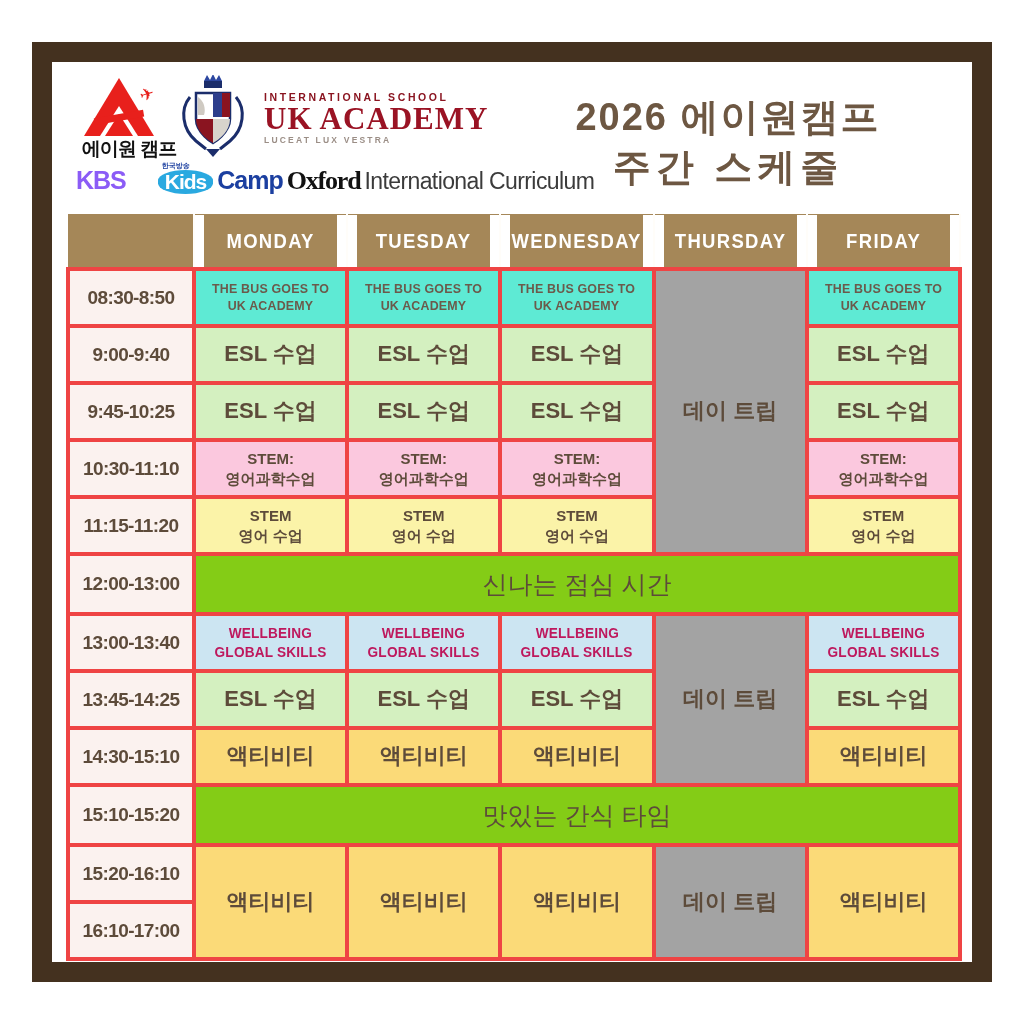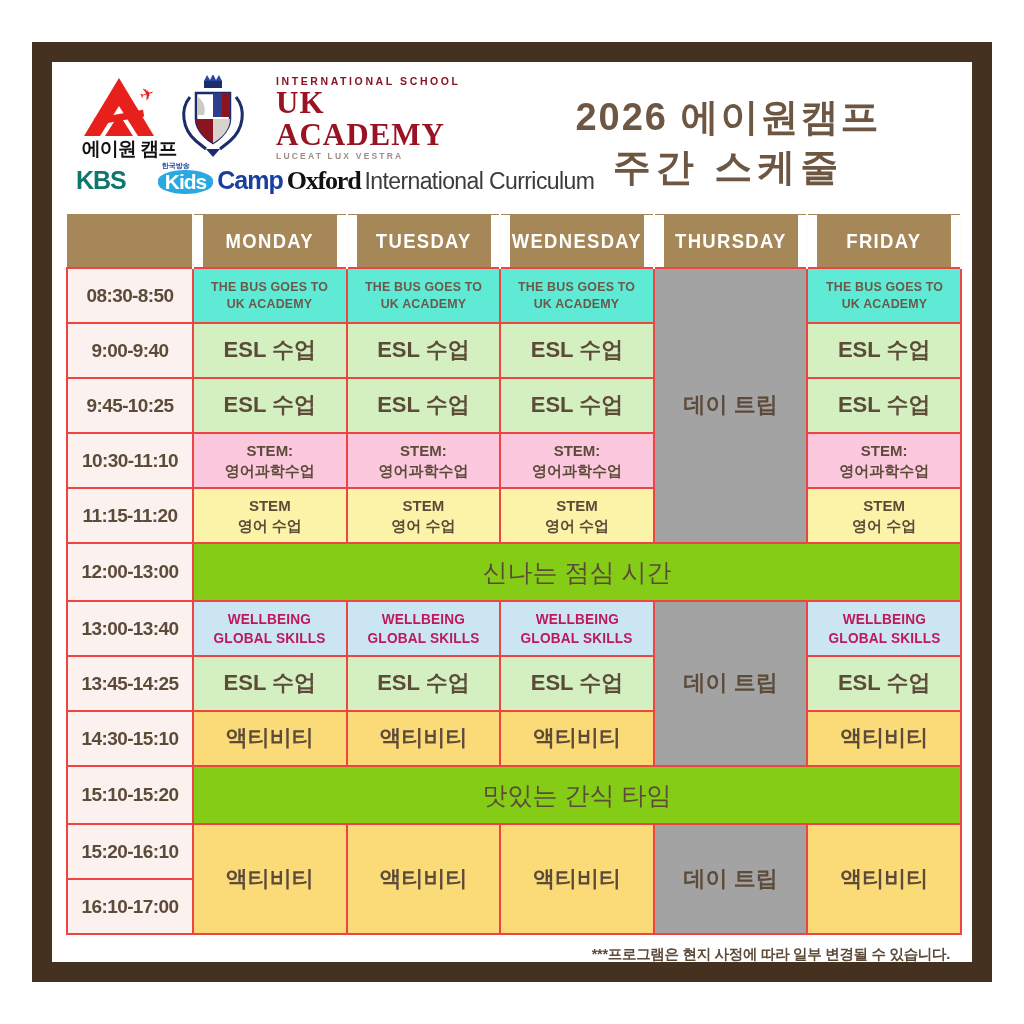--- a/index.html
+++ b/index.html
@@ -50,47 +50,47 @@
   }
   .a1bar{position:absolute;left:20px;top:38px;width:50px;height:7px;background:#e8201c;transform:rotate(-10deg);}
   .a1plane{position:absolute;left:66px;top:8px;color:#e8201c;font-size:17px;transform:rotate(-18deg);}
   .a1text{
     position:absolute;left:0px;top:60px;width:110px;text-align:center;
     font-size:19px;font-weight:bold;color:#111;letter-spacing:-1px;
   }
   
   .crest{width:74px;height:86px;position:relative;flex:0 0 74px;}
   .crest svg{display:block;}
-  .ukblock{flex:1;padding-left:4px;margin-left:12px;}
+  .ukblock{flex:1;padding-left:4px;}
   .uk-top{font-size:10.5px;letter-spacing:2.6px;color:#8a1420;font-weight:bold;white-space:nowrap;}
   .uk-main{font-size:31px;letter-spacing:1px;color:#9a1324;font-weight:bold;line-height:1.02;font-family:"Liberation Serif","DejaVu Serif",serif;}
   .uk-sub{font-size:8.5px;letter-spacing:2.2px;color:#9b8e86;font-weight:bold;white-space:nowrap;}
   .logo-row2{display:flex;align-items:baseline;gap:4px;margin-top:6px;padding-left:2px;white-space:nowrap;}
-  .kbs{font-size:25px;font-weight:bold;color:#0f766e;letter-spacing:-1px;font-family:"Liberation Sans",sans-serif;text-align:center;}
+  .kbs{font-size:25px;font-weight:bold;color:#8b5cf6;letter-spacing:-1px;font-family:"Liberation Sans",sans-serif;text-align:center;}
   .kids{
     font-size:21px;font-weight:bold;color:#ffffff;background:#2aa9e0;
     border-radius:50% / 45%;padding:0 7px;letter-spacing:-1px;position:relative;margin-left:28px;
   }
   .kidstop{position:absolute;left:4px;top:-9px;font-size:7px;color:#1b3fa0;letter-spacing:0px;background:transparent;}
   .campw{font-size:25px;font-weight:bold;color:#1b3fa0;letter-spacing:-1px;}
   .oxford{font-size:26px;font-weight:bold;color:#111;letter-spacing:-1.2px;font-family:"Liberation Serif","DejaVu Serif",serif;}
   .intcur{font-size:23px;color:#3b3b3b;letter-spacing:-0.6px;}
   
   #title{
     flex:1;text-align:center;color:#6d5742;
     font-size:38px;font-weight:bold;line-height:1.32;
     letter-spacing:2px;padding-top:16px;
   }
   #title .t2{letter-spacing:5px;}
   
   table{border-collapse:collapse;width:100%;table-layout:fixed;}
   col.timecol{width:126px;}
   col.daycol{width:auto;}
   th,td{
-    border:2px solid #ef4444;
+    border:4px solid #ef4444;
     text-align:center;vertical-align:middle;
     padding:0;
   }
   thead th{
     background:#a58758;color:#ffffff;
     height:52px;
     font-size:21px;font-weight:bold;letter-spacing:1.5px;
     border:1px solid #a58758;
     border-right:2px solid #fffdf9;
     font-family:"Liberation Sans",sans-serif;

